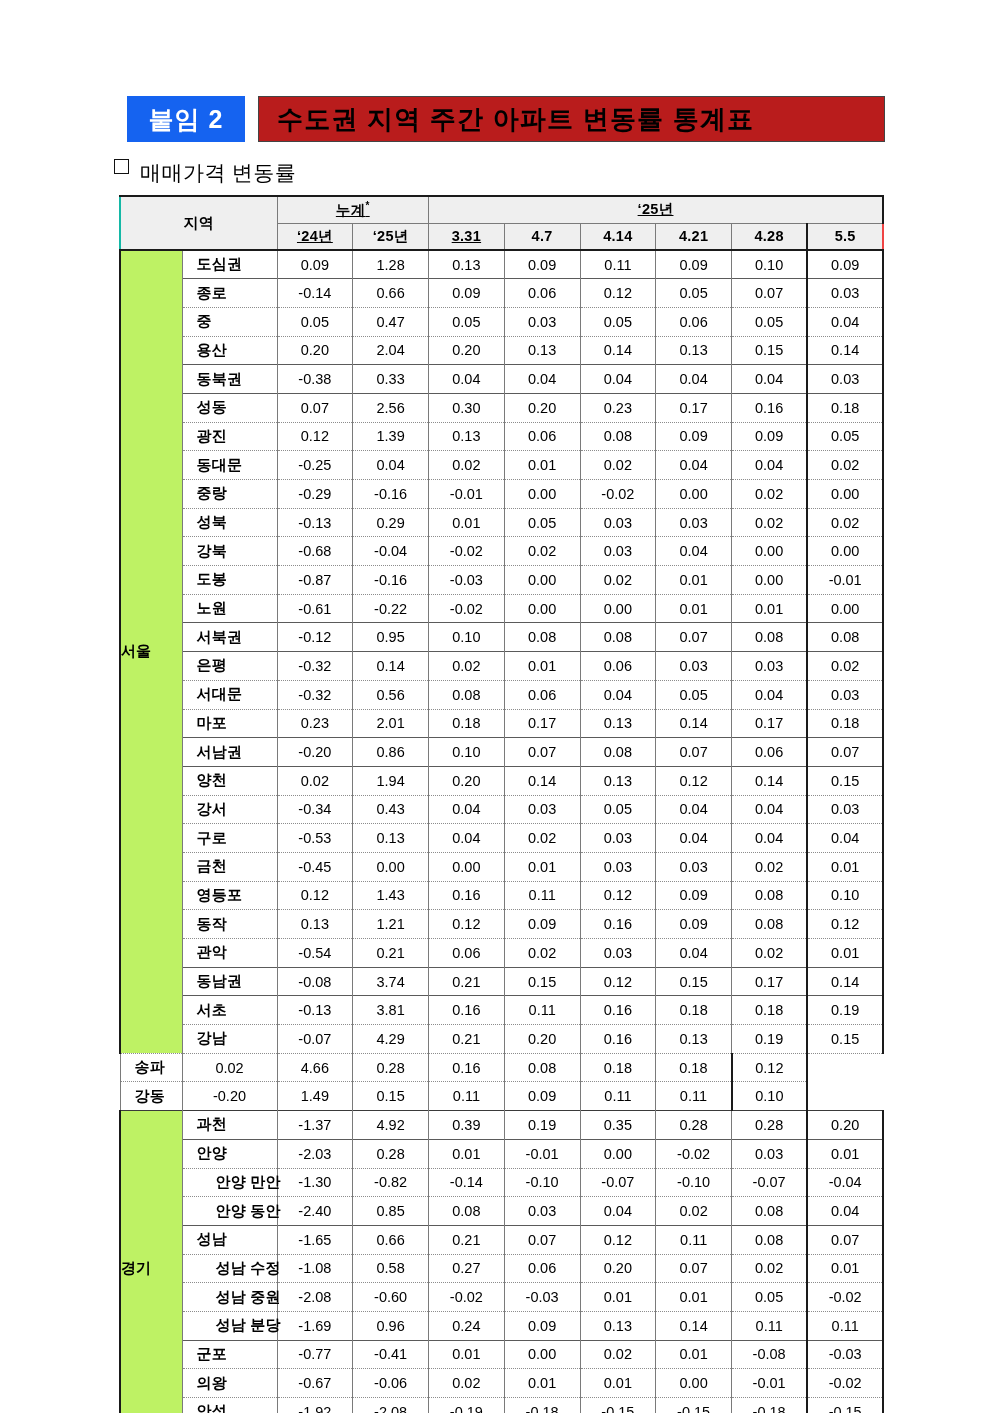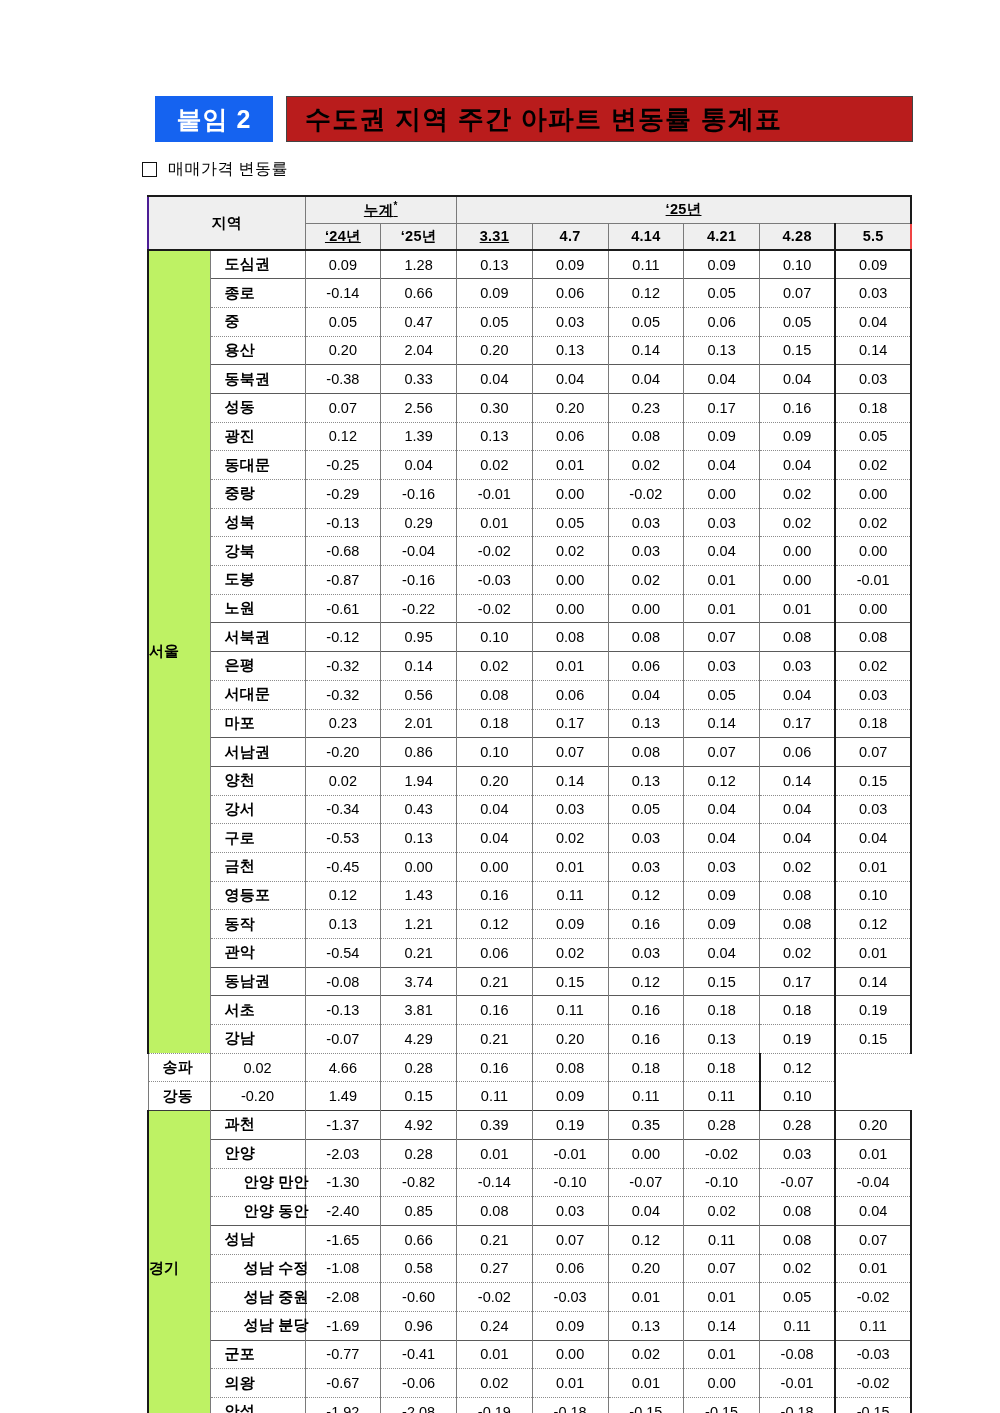--- a/index.html
+++ b/index.html
@@ -15,21 +15,20 @@
     color: #000000;
     position: relative;
     overflow: hidden;
   }
 
   .page {
     position: absolute;
     left: 0; top: 0;
     width: 904px;
     height: 1413px;
-    margin-left: 28px;
   }
 
   
   .title-row {
     position: absolute;
     left: 127px;
     top: 96px;
     width: 758px;
     height: 46px;
     display: flex;
@@ -59,22 +58,21 @@
     letter-spacing: 1.2px;
     background: #b91c1c;
   }
 
   
   .section-head {
     position: absolute;
     left: 114px;
     top: 159px;
     display: flex;
-    align-items: center;
-    font-size: 16px;
+    font-size: 21px;
     letter-spacing: 0.5px;
     font-family: "Liberation Serif", "DejaVu Serif", serif;
   }
   .sq-icon {
     display: inline-block;
     width: 15px;
     height: 15px;
     border: 1.6px solid #111;
     margin-right: 11px;
   }
@@ -115,21 +113,21 @@
     border-bottom: 2px solid #1a1a1a;
   }
   table.stat th.region-head {
     border-bottom: 2px solid #1a1a1a;
     font-size: 15px;
   }
   table.stat th.last-col {
     border-right: 2px solid #ef4444;
     border-left: 2px solid #1a1a1a;
   }
-  table.stat th.edge-left  { border-left: 2px solid #4c1d95; }
+  table.stat th.edge-left  { border-left: 2px solid #14b8a6; }
   table.stat th.edge-right { border-right: 2px solid #1a1a1a; }
 
   .sup-star { font-size: 10px; vertical-align: super; }
 
   
   table.stat td {
     height: 28.7px;
     padding: 0;
     font-size: 14.5px;
     text-align: center;

